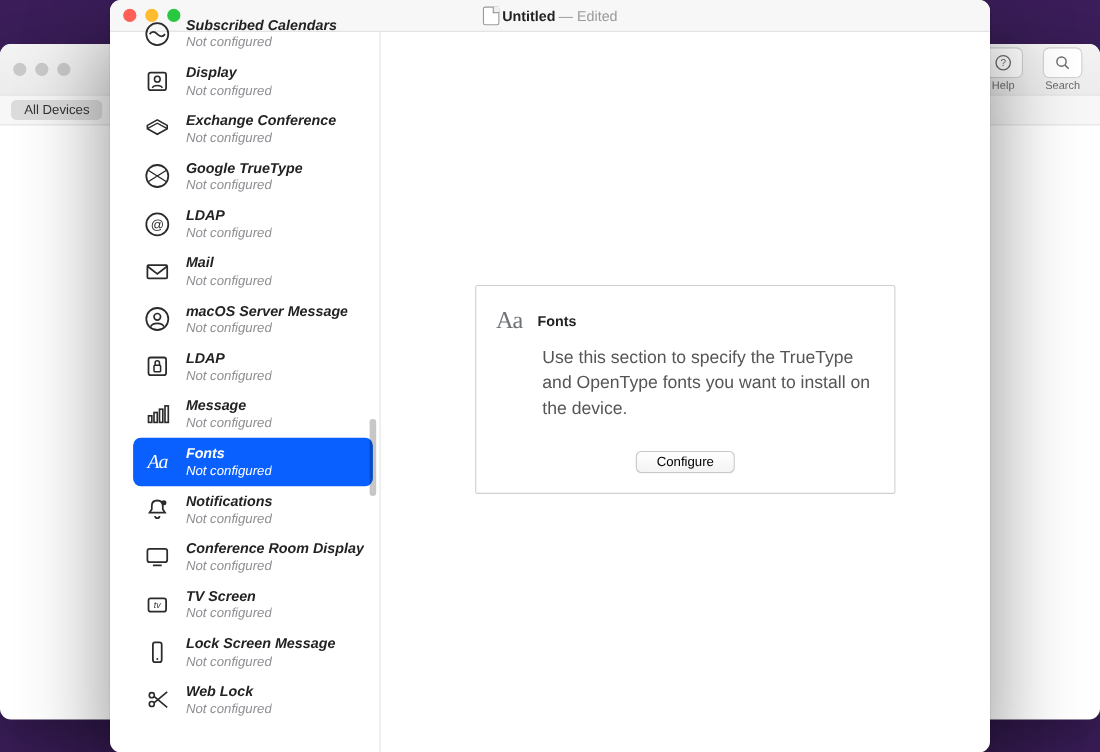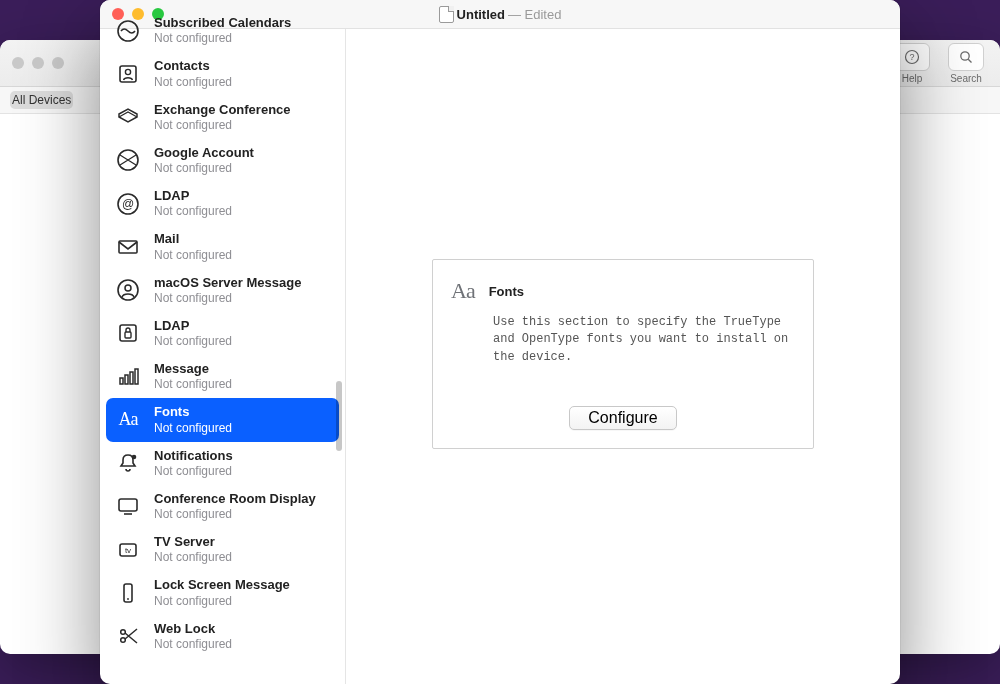--- a/index.html
+++ b/index.html
@@ -60,21 +60,21 @@
   .back-toolbar .tb-item{display:flex;flex-direction:column;align-items:center;min-width:44px;}
   .back-subbar{
     height:26px;
     background:#f7f7f7;
     border-bottom:1px solid #e3e3e3;
     display:flex;align-items:center;padding:0 10px;
   }
   .pill{
     background:#dcdcdc;
     border-radius:5px;
-    padding:2px 2px;
+    padding:2px 12px;
     font-size:12px;
     color:#333;
   }
 
   
   .front-window{
     position:absolute;
     left:100px; top:0;
     width:800px; height:684px;
     background:var(--bg-window);
@@ -123,21 +123,22 @@
   
   .sidebar-wrap{
     width:245px;
     border-right:1px solid var(--divider);
     position:relative;
     display:flex;
   }
   .sidebar{
     flex:1;
     overflow:hidden;
-    padding:0 0 6px 0;
+    padding:0 0 6px 15px;
+    font-style:italic;
   }
   .sidebar .item{
     display:flex;align-items:center;gap:12px;
     padding:6px 10px 6px 14px;
     cursor:default;
   }
   .sidebar .item .icon{
     width:28px;height:28px;flex:0 0 28px;
     display:flex;align-items:center;justify-content:center;
     color:#3a3a3a;
@@ -177,33 +178,33 @@
     box-sizing:border-box;
     position:relative;
   }
   .panel-head{display:flex;align-items:center;gap:14px;margin-bottom:10px;}
   .panel-head .big-icon{
     font-size:22px;color:#6f7277;letter-spacing:-1px;
     font-family:"Times New Roman",serif;
   }
   .panel-head .panel-title{font-weight:700;font-size:13px;}
   .panel-desc{
-    font-size:12px;color:#555;line-height:1.45;
-    margin-left:42px;margin-right:4px;font-family:Liberation Mono, monospace;
+    font-size:16px;color:#555;line-height:1.45;
+    margin-left:42px;margin-right:4px;
   }
   .panel-actions{
     position:absolute;left:0;right:0;bottom:18px;
     display:flex;justify-content:center;
   }
   .mac-button{
     background:linear-gradient(#ffffff,#f3f3f3);
     border:1px solid #c8c8c8;
     border-radius:5px;
     padding:2px 18px;
-    font-size:16px;
+    font-size:12px;
     box-shadow:0 1px 0 rgba(0,0,0,.03);
     cursor:default;
   }
 
   
   svg{display:block;}
 </style>
 </head>
 <body>
 
@@ -270,21 +271,21 @@
           </div>
           <div class="item">
             <span class="icon">
               <svg width="26" height="26" viewBox="0 0 26 26">
                 <rect x="5" y="5" width="16" height="16" rx="2" fill="none" stroke="#2b2b2b" stroke-width="1.6"></rect>
                 <circle cx="13" cy="11" r="2.6" fill="none" stroke="#2b2b2b" stroke-width="1.4"></circle>
                 <path d="M8.5 19c1-3 8-3 9 0" fill="none" stroke="#2b2b2b" stroke-width="1.4"></path>
               </svg>
             </span>
             <span class="labels">
-              <span class="title">Contacts</span>
+              <span class="title">Display</span>
               <span class="sub">Not configured</span>
             </span>
           </div>
           <div class="item">
             <span class="icon">
               <svg width="26" height="26" viewBox="0 0 26 26">
                 <path d="M4 10 L13 5 L22 10 L22 13 L13 18 L4 13 Z" fill="none" stroke="#2b2b2b" stroke-width="1.5"></path>
                 <path d="M4 13 L13 8 L22 13" fill="none" stroke="#2b2b2b" stroke-width="1.2"></path>
               </svg>
             </span>
@@ -294,21 +295,21 @@
             </span>
           </div>
           <div class="item">
             <span class="icon">
               <svg width="26" height="26" viewBox="0 0 26 26">
                 <circle cx="13" cy="13" r="10" fill="none" stroke="#2b2b2b" stroke-width="1.6"></circle>
                 <path d="M5 8 L21 18 M5 18 L21 8" stroke="#2b2b2b" stroke-width="1.3"></path>
               </svg>
             </span>
             <span class="labels">
-              <span class="title">Google Account</span>
+              <span class="title">Google TrueType</span>
               <span class="sub">Not configured</span>
             </span>
           </div>
           <div class="item">
             <span class="icon">
               <svg width="26" height="26" viewBox="0 0 26 26">
                 <circle cx="13" cy="13" r="10" fill="none" stroke="#2b2b2b" stroke-width="1.6"></circle>
                 <text x="13" y="17" text-anchor="middle" font-size="12" font-family="Helvetica" fill="#2b2b2b">@</text>
               </svg>
             </span>
@@ -404,21 +405,21 @@
             </span>
           </div>
           <div class="item">
             <span class="icon">
               <svg width="26" height="26" viewBox="0 0 26 26">
                 <rect x="5" y="7" width="16" height="12" rx="2" fill="none" stroke="#2b2b2b" stroke-width="1.6"></rect>
                 <text x="13" y="16" text-anchor="middle" font-size="8" fill="#2b2b2b">tv</text>
               </svg>
             </span>
             <span class="labels">
-              <span class="title">TV Server</span>
+              <span class="title">TV Screen</span>
               <span class="sub">Not configured</span>
             </span>
           </div>
           <div class="item">
             <span class="icon">
               <svg width="26" height="26" viewBox="0 0 26 26">
                 <rect x="9" y="4" width="8" height="18" rx="2" fill="none" stroke="#2b2b2b" stroke-width="1.6"></rect>
                 <circle cx="13" cy="19" r="0.9" fill="#2b2b2b"></circle>
               </svg>
             </span>

